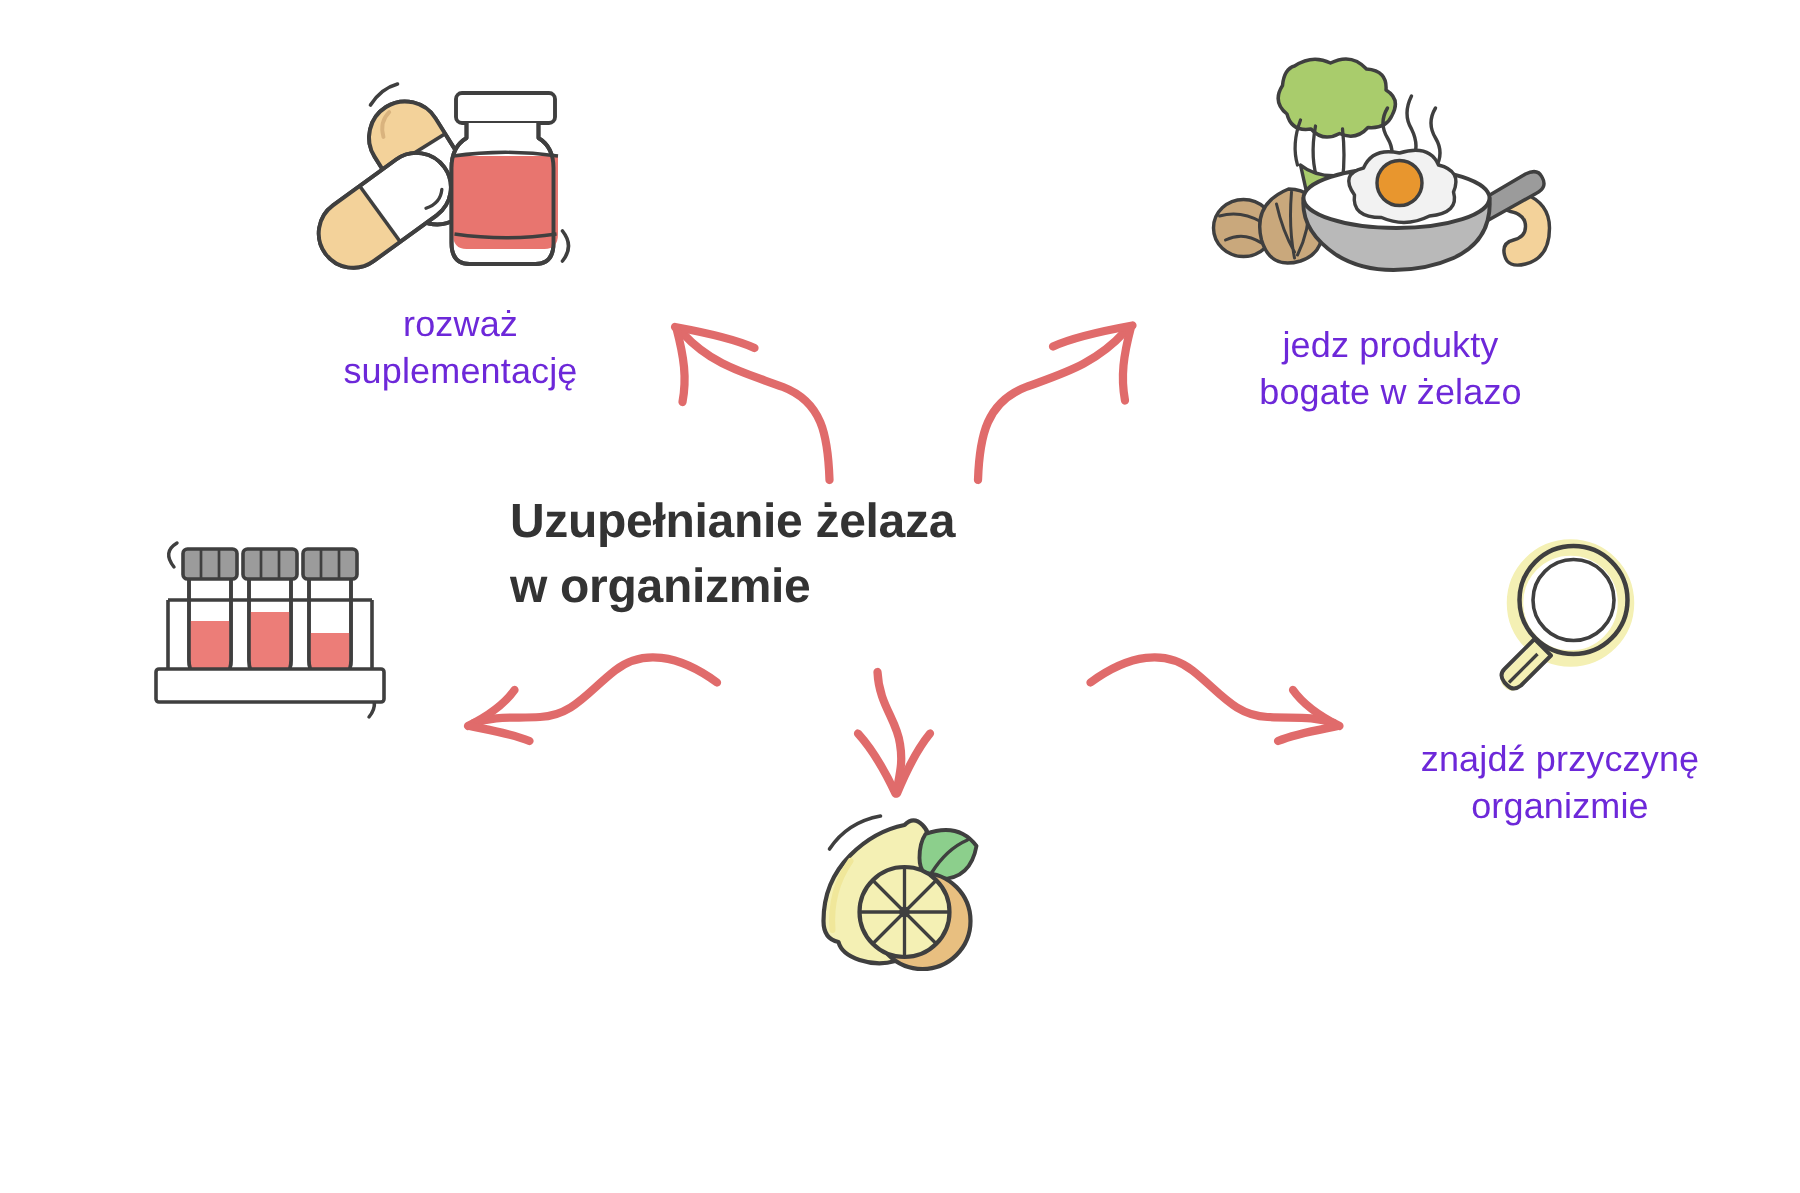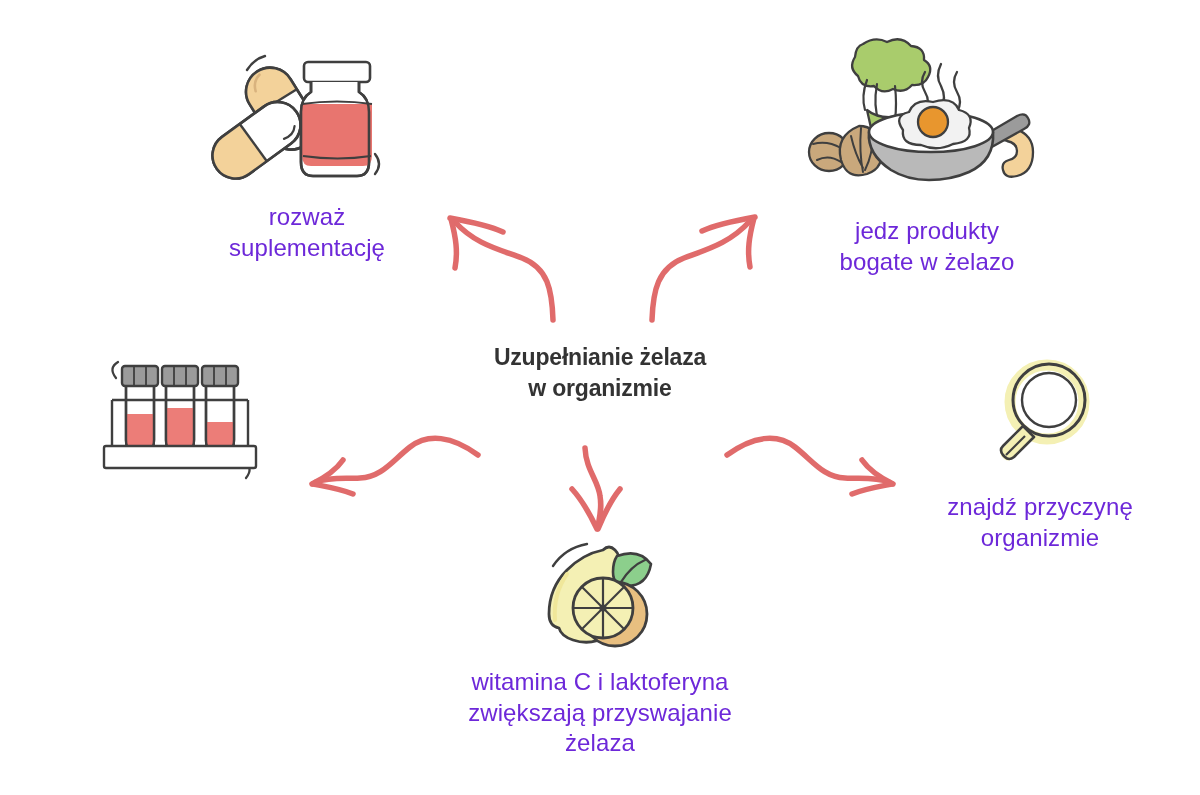--- a/index.html
+++ b/index.html
@@ -39,28 +39,26 @@
     font-family: Liberation Sans, sans-serif;
     white-space: pre-line;
     letter-spacing: .1px;
   }
   
   #center-title {
     position: absolute;
     left: 340px;
     top: 326px;
     width: 520px;
-    text-align: center;
     color: #333333;
     font-weight: bold;
-    font-size: 23px;
+    font-size: 32px;
     line-height: 1.35;
     white-space: pre-line;
     letter-spacing: -.2px;
-    margin-top: 16px;
   }
   
   #node-supplement { left: 178px; top: 46px;  width: 258px; }
   #node-ironfood   { left: 782px; top: 32px;  width: 290px; }
   #node-bloodtest  { left: 40px;  top: 358px; width: 280px; }
   #node-cause      { left: 900px; top: 358px; width: 280px; }
   #node-vitaminc   { left: 410px; top: 540px; width: 380px; }
 
   #node-supplement .node-label { margin-top: 6px; }
   #node-ironfood   .node-label { margin-top: 24px; }
@@ -271,18 +269,15 @@
           <path d="M78,68 l29,0"></path>
           <path d="M78,68 l21,21"></path>
           <path d="M78,68 l0,29"></path>
           <path d="M78,68 l-21,21"></path>
           <path d="M78,68 l-29,0"></path>
           <path d="M78,68 l-21,-21"></path>
         </g>
         <circle cx="78" cy="68" r="3.6" fill="#3f3f3f"></circle>
       </svg>
     </span>
-    <div class="node-label">witamina C i laktoferyna
-zwiększają przyswajanie
-żelaza</div>
   </div>
 
 </div>
 
 </body></html>

